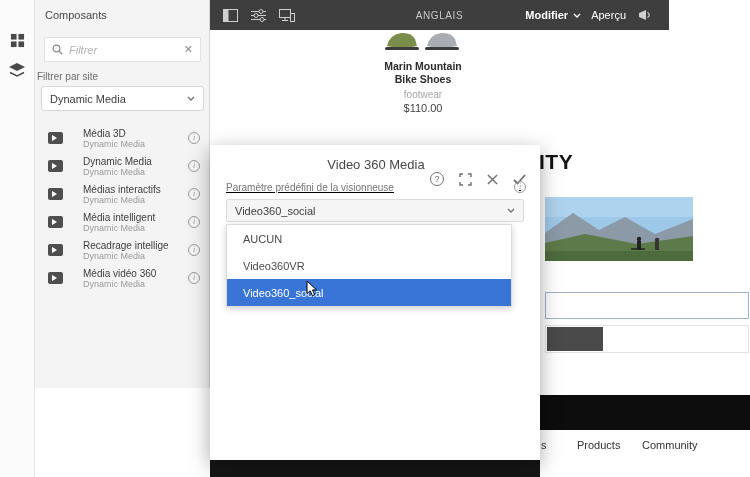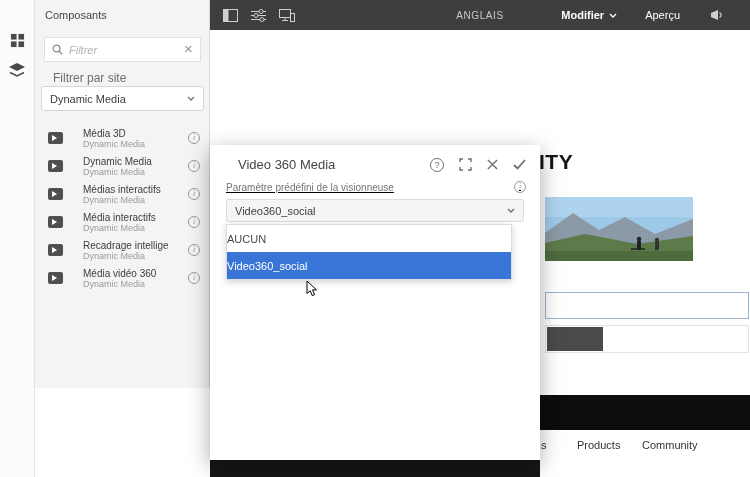--- a/index.html
+++ b/index.html
@@ -11,37 +11,37 @@
   .rail-icons { padding-top:28px; display:flex; flex-direction:column; align-items:center; gap:6px; }
   .rail-icon { width:26px; height:24px; display:flex; align-items:center; justify-content:center; color:#4a4a4a; cursor:pointer; }
 
   
   #sidebar { position:absolute; left:35px; top:0; width:175px; height:388px; background:#f4f4f4; border-right:1px solid #d8d8d8; z-index:6; }
   .sb-title { position:absolute; left:10px; top:9px; font-size:11px; color:#464646; }
   .sb-search { position:absolute; left:9px; top:37px; width:157px; height:25px; background:#fff; border:1px solid #e1e1e1; border-radius:1px; display:flex; align-items:center; padding:0 7px; gap:6px; }
   .sb-search input { border:none; outline:none; flex:1; min-width:0; font-size:11px; font-style:italic; color:#555; background:transparent; font-family:inherit; }
   .sb-search input::placeholder { color:#b3b3b3; font-style:italic; }
   .sb-clear { color:#8f8f8f; font-size:11px; cursor:pointer; line-height:1; }
-  .sb-filter-label { position:absolute; left:18px; top:71px; font-size:12px; color:#6e6e6e;text-align:center; }
+  .sb-filter-label { position:absolute; left:2px; top:71px; font-size:10px; color:#6e6e6e;text-align:center; }
   .sb-select { position:absolute; left:6px; top:86px; width:163px; height:25px; background:#fff; border:1px solid #d6d6d6; border-radius:3px; display:flex; align-items:center; justify-content:space-between; padding:0 8px; font-size:11px; color:#3c3c3c; cursor:pointer; }
   .sb-list { position:absolute; left:0; top:124px; width:100%; }
   .sb-item { height:28px; display:flex; align-items:center; padding:0 9px 0 13px; gap:20px; cursor:grab; }
   .comp-ic { width:15px; height:12px; background:#4f4f4f; border-radius:2px; position:relative; flex:0 0 auto; }
   .comp-ic::after { content:""; position:absolute; left:4px; top:3px; width:0; height:0; border-left:5px solid #fff; border-top:3px solid transparent; border-bottom:3px solid transparent; }
   .sb-item .txt { flex:1; display:flex; flex-direction:column; overflow:hidden; }
   .sb-item .t { font-size:10px; color:#3d3d3d; line-height:11px; white-space:nowrap; overflow:hidden; }
   .sb-item .g { font-size:9px; color:#9b9b9b; line-height:10px; }
   .info-i { width:12px; height:12px; border:1px solid #9a9a9a; border-radius:50%; color:#9a9a9a; font-size:8px; line-height:10px; text-align:center; font-style:italic; font-family:"Liberation Serif",serif; flex:0 0 auto; cursor:pointer; }
 
   
-  #topbar { position:absolute; left:210px; top:0; width:540px; height:30px; background:#3e3e3e; display:flex; align-items:center; color:#d6d6d6; z-index:4; }
+  #topbar { position:absolute; left:210px; top:0; width:459px; height:30px; background:#3e3e3e; display:flex; align-items:center; color:#d6d6d6; z-index:4; }
   .tb-icons { display:flex; align-items:center; gap:11px; padding:0 12px; }
   .tb-ic { width:17px; height:17px; display:flex; align-items:center; justify-content:center; color:#cfcfcf; cursor:pointer; }
   .tb-locale { position:absolute; left:50%; transform:translateX(-50%); font-size:10px; letter-spacing:.6px; color:#c9c9c9; }
-  .tb-right { margin-left:auto; display:flex; align-items:center; gap:28px; padding-right:25px; }
+  .tb-right { margin-left:auto; display:flex; align-items:center; gap:10px; padding-right:16px; }
   .tb-mode { font-size:11px; font-weight:bold; color:#fff; display:flex; align-items:center; gap:5px; cursor:pointer; }
   .tb-preview { font-size:11px; color:#fff; cursor:pointer; }
 
   
   #page { position:absolute; left:210px; top:30px; width:540px; height:447px; background:#fff; overflow:hidden; z-index:1; }
   .product { position:absolute; top:0; width:90px; height:84px; display:flex; flex-direction:column; align-items:center; text-align:center; cursor:pointer; }
   .pimg-shoes { width:80px; height:22px; }
   .pimg-shirt { width:64px; height:40px; background-color:#d94f7e;
     background-image:repeating-linear-gradient(0deg, rgba(110,8,48,.55) 0 2px, transparent 2px 8px),
                      repeating-linear-gradient(90deg, rgba(110,8,48,.55) 0 2px, transparent 2px 8px);
@@ -54,31 +54,31 @@
   .ph-box1 { position:absolute; left:335px; top:262px; width:204px; height:27px; border:1px solid #9db4cc; background:#fff; cursor:pointer; }
   .ph-box2 { position:absolute; left:335px; top:295px; width:204px; height:28px; border:1px solid #e3e3e3; cursor:pointer; }
   .ph-btn { position:absolute; left:1px; top:1px; width:56px; height:24px; background:#4a4a4a; }
   .darkband { position:absolute; left:0; top:365px; width:540px; height:35px; background:#0d0d0d; }
   .darkstrip { position:absolute; left:0; top:400px; width:330px; height:47px; background:#161616; }
   .flink { position:absolute; top:409px; font-size:11px; color:#333; cursor:pointer; }
   .flink.l0 { left:331px; } .flink.l1 { left:367px; } .flink.l2 { left:432px; }
 
   
   #modal { position:absolute; left:210px; top:145px; width:330px; height:315px; background:#fff; z-index:10; box-shadow:0 6px 20px rgba(0,0,0,.35); }
-  .m-header { display:flex; align-items:center; padding:12px 14px 0 28px; }
+  .m-header { display:flex; align-items:center; padding:12px 14px 0 16px;flex-direction:column; }
   .m-title { font-size:13px; color:#464646; }
   .m-actions { margin-left:auto; display:flex; align-items:center; gap:15px; color:#6f6f6f; }
   .m-act { display:flex; align-items:center; justify-content:center; cursor:pointer; color:#6f6f6f; }
   .circle-q { width:14px; height:14px; border:1px solid #6f6f6f; border-radius:50%; font-size:9px; line-height:12px; text-align:center; color:#6f6f6f; }
   .m-label-row { position:absolute; left:16px; right:14px; top:36px; display:flex; align-items:center;text-decoration:underline; }
   .m-label { font-size:10px; color:#747474; }
   .m-label-row .info-i { margin-left:auto; }
   .m-select { position:absolute; left:16px; right:16px; top:54px; height:23px; background:#f5f5f5; border:1px solid #dcdcdc; border-radius:2px; display:flex; align-items:center; justify-content:space-between; padding:0 8px; font-size:11px; color:#404040; cursor:pointer; }
   .m-list { position:absolute; left:16px; top:79px; width:286px; background:#fff; border:1px solid #dcdcdc; box-shadow:0 2px 7px rgba(0,0,0,.18); }
-  .m-opt { height:27px; display:flex; align-items:center; padding:0 0; font-size:11px; color:#4a4a4a; cursor:pointer; }
+  .m-opt { height:27px; display:flex; align-items:center; padding:0 16px; font-size:11px; color:#4a4a4a; cursor:pointer; }
   .m-opt.selected { background:#3875d7; color:#fff; }
   .m-cursor { position:absolute; left:96px; top:135px; z-index:12; pointer-events:none; }
 </style>
 </head>
 <body>
 
 <div id="rail">
   <div class="rail-icons">
     <div class="rail-icon">
       <svg width="15" height="15" viewBox="0 0 16 16" fill="currentColor">
@@ -139,21 +139,21 @@
       <span class="comp-ic"></span>
       <span class="txt">
           <span class="t">Médias interactifs</span>
           <span class="g">Dynamic Media</span>
         </span>
       <span class="info-i">i</span>
     </div>
     <div class="sb-item">
       <span class="comp-ic"></span>
       <span class="txt">
-          <span class="t">Média interactifs</span>
+          <span class="t">Média intelligent</span>
           <span class="g">Dynamic Media</span>
         </span>
       <span class="info-i">i</span>
     </div>
     <div class="sb-item">
       <span class="comp-ic"></span>
       <span class="txt">
           <span class="t">Recadrage intelligent de la...</span>
           <span class="g">Dynamic Media</span>
         </span>
@@ -210,20 +210,31 @@
       <svg width="14" height="12" viewBox="0 0 14 12">
           <path d="M1 4 L8 1 L8 11 L1 8 Z" fill="currentColor"></path>
           <path d="M9.5 3.5 q3.5 2.5 0 5" fill="none" stroke="currentColor" stroke-width="1.2"></path>
         </svg>
     </span>
   </div>
 </div>
 
 <div id="page">
 
+  <div class="product" style="left:168px">
+    <svg class="pimg-shoes" viewBox="0 0 80 22">
+      <path d="M4 16 q2 -11 14 -13 q10 -1 14 6 l2 7 q-16 4 -30 0 Z" fill="#7b8d4a"></path>
+      <path d="M44 16 q2 -11 14 -13 q10 -1 14 6 l2 7 q-16 4 -30 0 Z" fill="#a9adb3"></path>
+      <rect x="2" y="17" width="34" height="3" rx="1.5" fill="#3c3c3c"></rect>
+      <rect x="42" y="17" width="34" height="3" rx="1.5" fill="#3c3c3c"></rect>
+    </svg>
+    <div class="pname">Marin Mountain Bike Shoes</div>
+    <div class="pcat">footwear</div>
+    <div class="pprice">$110.00</div>
+  </div>
 
 
   <div class="heading-frag">ITY</div>
 
   <svg class="photo" viewBox="0 0 148 64" preserveAspectRatio="none">
     <rect width="148" height="64" fill="#9ec8e8"></rect>
     <rect width="148" height="20" fill="#aed3ee"></rect>
     <path d="M0 36 L28 16 L54 33 L80 20 L110 37 L148 22 L148 64 L0 64 Z" fill="#8b9aa6"></path>
     <path d="M0 46 L40 37 L92 47 L148 39 L148 64 L0 64 Z" fill="#5d7a4a"></path>
     <rect y="54" width="148" height="10" fill="#4e6b3e"></rect>
@@ -277,19 +288,20 @@
 
   <div class="m-select">
     <span>Video360_social</span>
     <svg width="8" height="5" viewBox="0 0 8 5">
         <path d="M1 1 L4 4 L7 1" fill="none" stroke="#707070" stroke-width="1.3"></path>
       </svg>
   </div>
 
   <div class="m-list">
     <div class="m-opt">AUCUN</div>
+    <div class="m-opt">Video360VR</div>
     <div class="m-opt selected">Video360_social</div>
   </div>
 
   <svg class="m-cursor" width="12" height="17" viewBox="0 0 12 17">
     <path d="M1 1 L1 13.5 L4.2 10.8 L6.3 15.6 L8.6 14.6 L6.5 9.9 L10.5 9.9 Z" fill="#fff" stroke="#000" stroke-width="1"></path>
   </svg>
 </div>
 
 </body></html>

